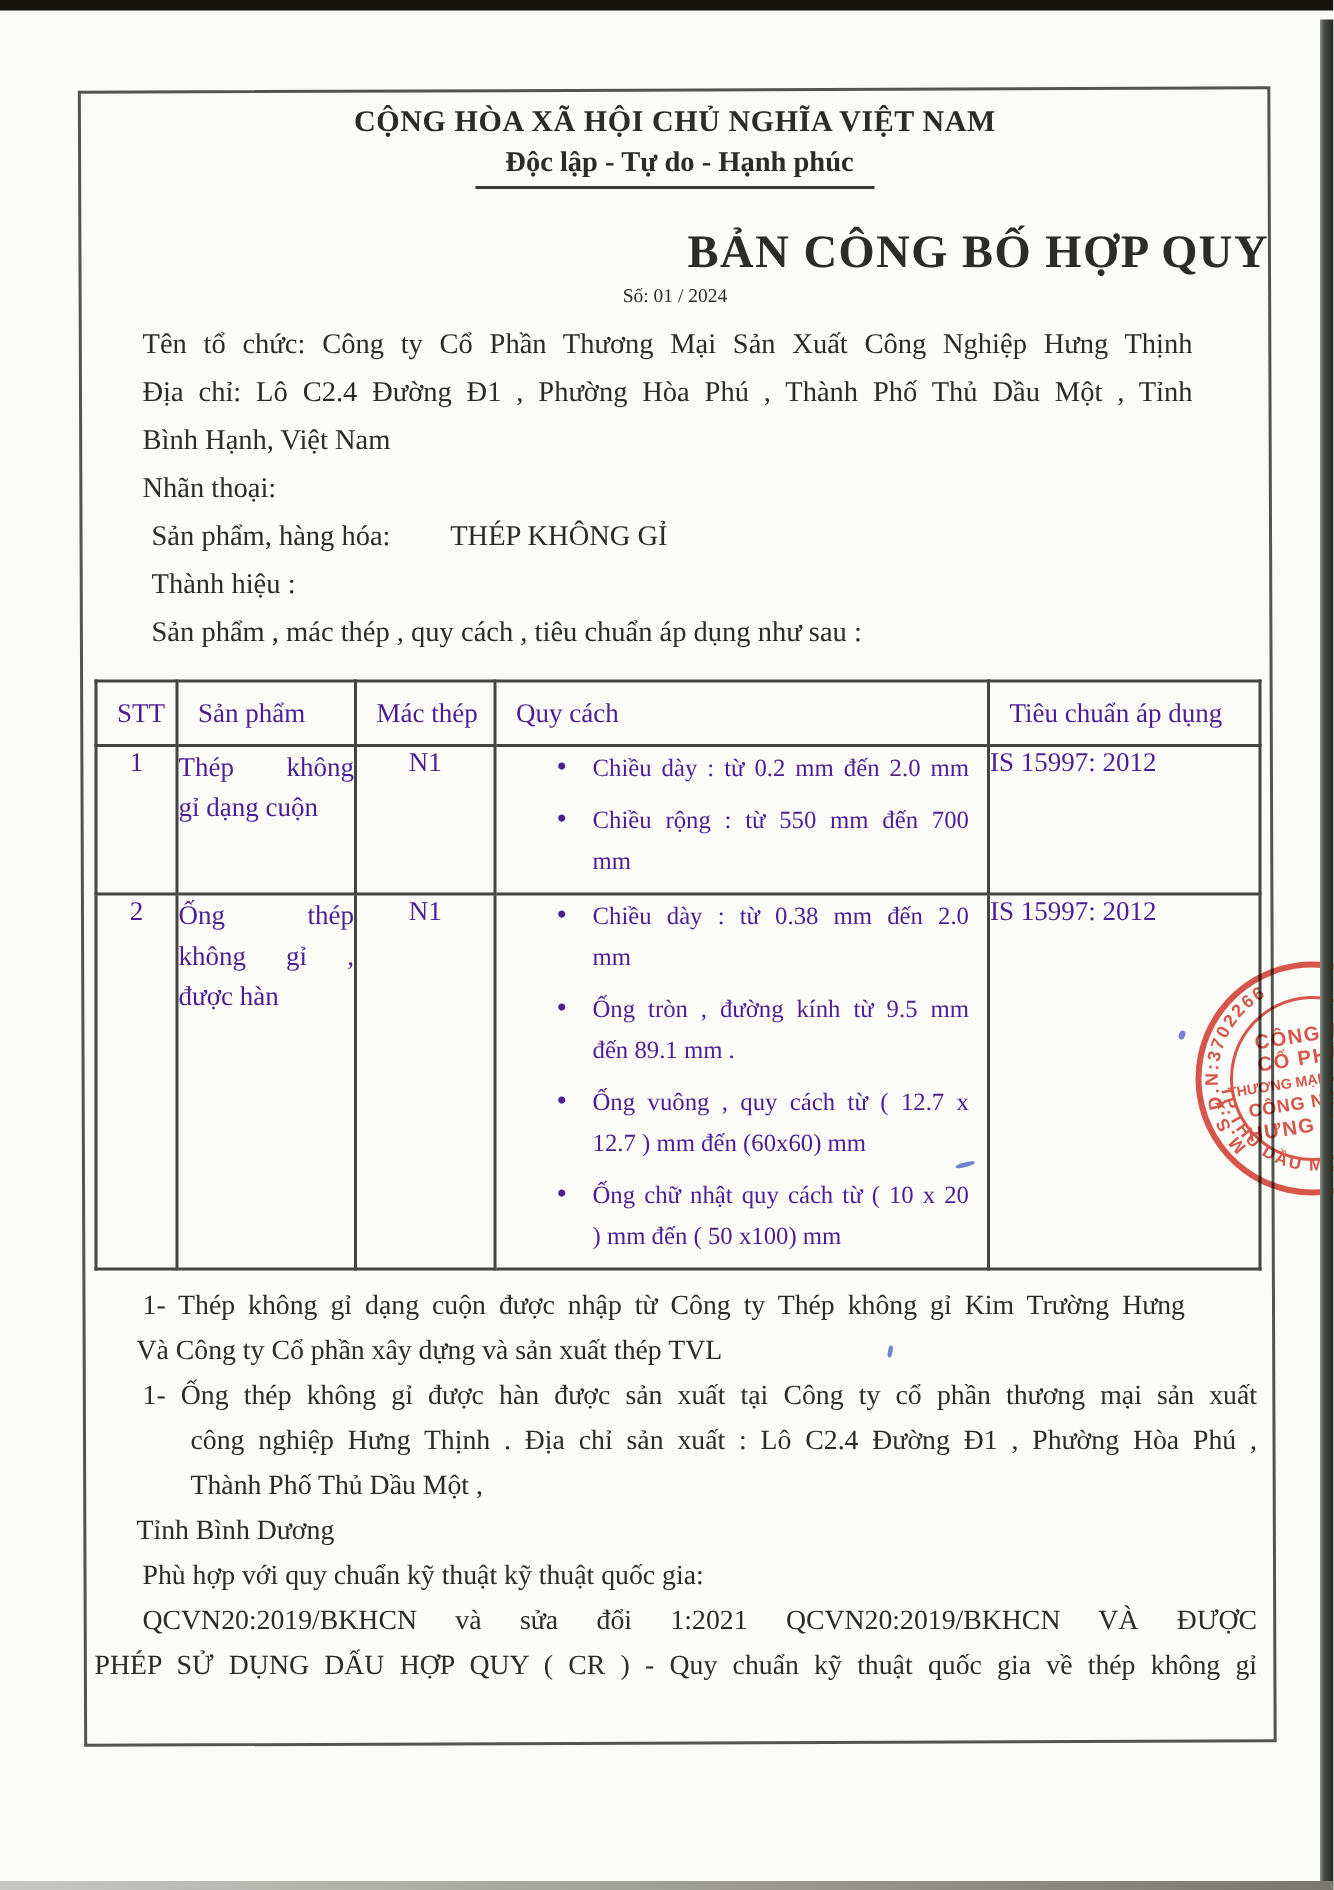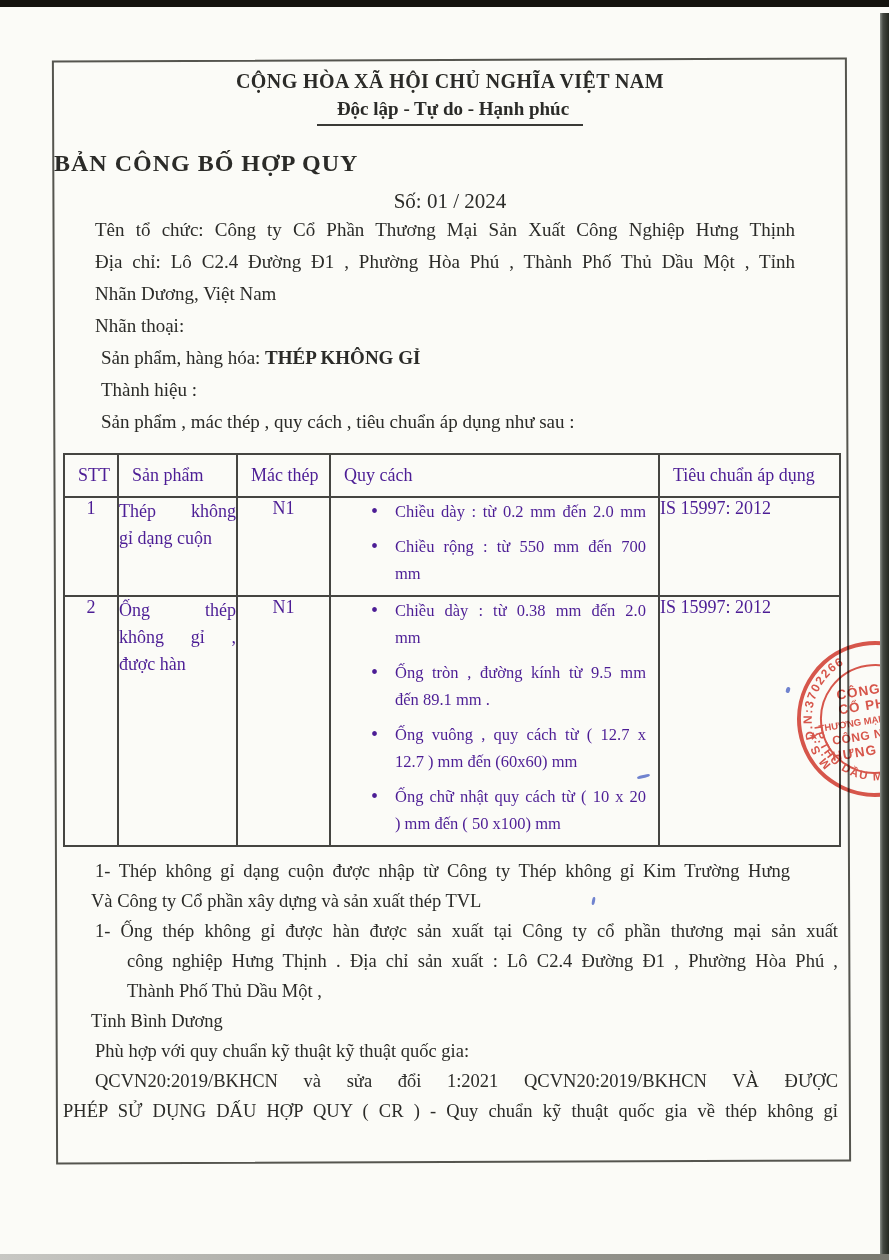--- a/index.html
+++ b/index.html
@@ -17,29 +17,29 @@
     background:linear-gradient(to right,#c7c7c3,#78786f);}
   
   .frame{position:absolute;left:54px;top:59px;width:791px;height:1100px;
     border:2px solid #55554f;transform:rotate(-0.22deg);z-index:1;}
   .content{position:absolute;left:54px;top:61px;width:792px;height:1096px;z-index:2;}
   
   .nat{position:absolute;top:9px;left:0;width:100%;text-align:center;}
   .nat-line1{font-size:20px;font-weight:bold;letter-spacing:.4px;}
   .motto{display:inline-block;margin-top:5px;font-size:19px;font-weight:bold;
     border-bottom:2px solid #3a3a36;padding:0 14px 4px 20px;}
-  .title{position:absolute;top:89px;left:0;width:100%;text-align:left;
-    font-size:24px;font-weight:bold;letter-spacing:1px;}
-  .docno{position:absolute;top:128px;left:0;width:100%;text-align:center;font-size:21px;}
+  .title{position:absolute;top:89px;left:0;width:100%;text-align:right;
+    font-size:31px;font-weight:bold;letter-spacing:1px;}
+  .docno{position:absolute;top:128px;left:0;width:100%;text-align:center;font-size:13px;}
   
   .org{position:absolute;top:153px;left:41px;width:700px;font-size:19px;}
   .ln{height:32px;line-height:32px;white-space:nowrap;}
   .jl{text-align:justify;text-align-last:justify;}
   .ind{padding-left:6px;}
-  .b{font-weight:bold;}
+  .b{font-weight:normal;margin-left:35px;}
   
   table.spec{position:absolute;top:392px;left:9px;width:776px;border-collapse:collapse;
     table-layout:fixed;font-size:18px;color:#4c1d95;}
   table.spec td,table.spec th{border:2px solid #454541;vertical-align:top;padding:0;}
   table.spec th{font-weight:normal;height:41px;vertical-align:middle;text-align:left;padding-left:13px;}
   th.c,td.c{text-align:center;padding-left:0;}
   td.stt{padding-top:9px;}
   td.sp{padding:9px 13px 0 14px;border-radius:20px;}
   .sp-line{line-height:27px;white-space:nowrap;}
   td.mac{padding-top:9px;}
@@ -75,21 +75,21 @@
     <div class="nat-line1">CỘNG HÒA XÃ HỘI CHỦ NGHĨA VIỆT NAM</div>
     <div><span class="motto">Độc lập - Tự do - Hạnh phúc</span></div>
   </div>
 
   <div class="title">BẢN CÔNG BỐ HỢP QUY</div>
   <div class="docno">Số: 01 / 2024</div>
 
   <div class="org">
     <div class="ln jl">Tên tổ chức: Công ty Cổ Phần Thương Mại Sản Xuất Công Nghiệp Hưng Thịnh</div>
     <div class="ln jl">Địa chỉ: Lô C2.4 Đường Đ1 , Phường Hòa Phú , Thành Phố Thủ Dầu Một , Tỉnh</div>
-    <div class="ln">Nhãn Dương, Việt Nam</div>
+    <div class="ln">Bình Hạnh, Việt Nam</div>
     <div class="ln">Nhãn thoại:</div>
     <div class="ln ind"><span>Sản phẩm, hàng hóa: </span><span class="b">THÉP KHÔNG GỈ</span></div>
     <div class="ln ind">Thành hiệu :</div>
     <div class="ln ind">Sản phẩm , mác thép , quy cách , tiêu chuẩn áp dụng như sau :</div>
   </div>
 
   <table class="spec">
     <colgroup>
         <col style="width:54px">
         <col style="width:119px">

